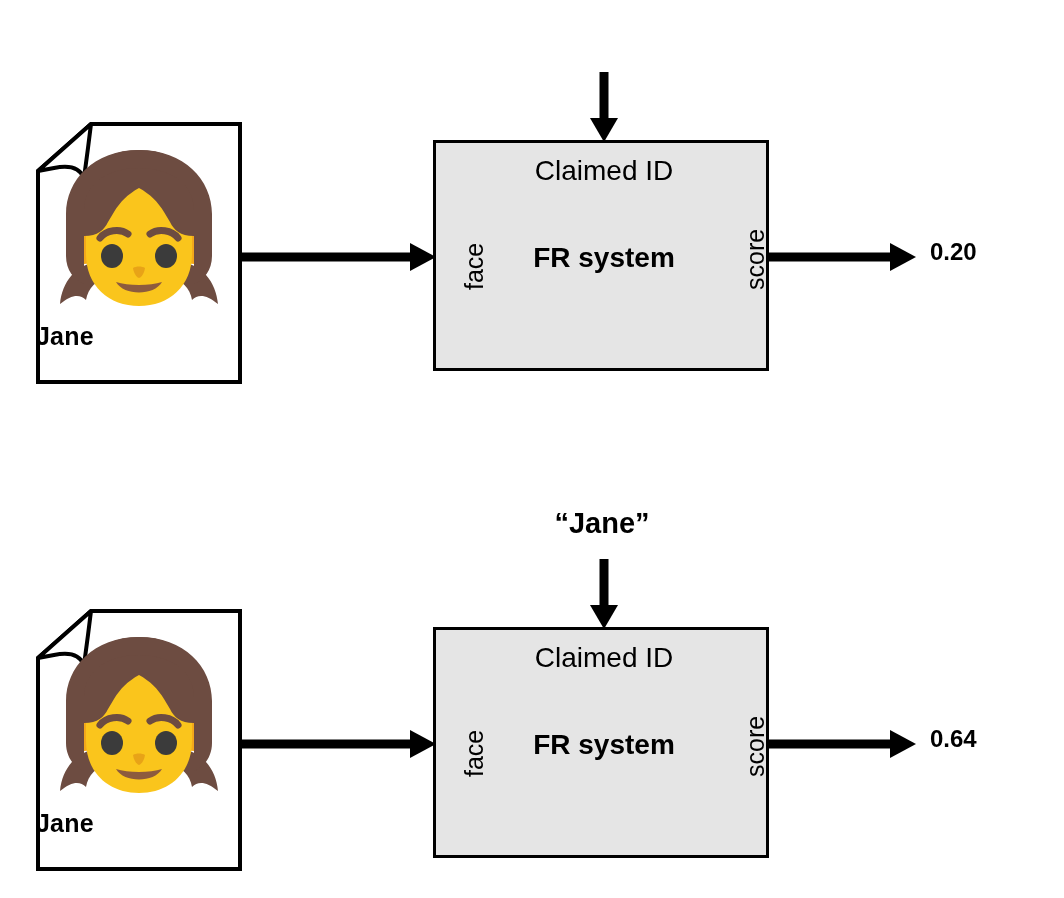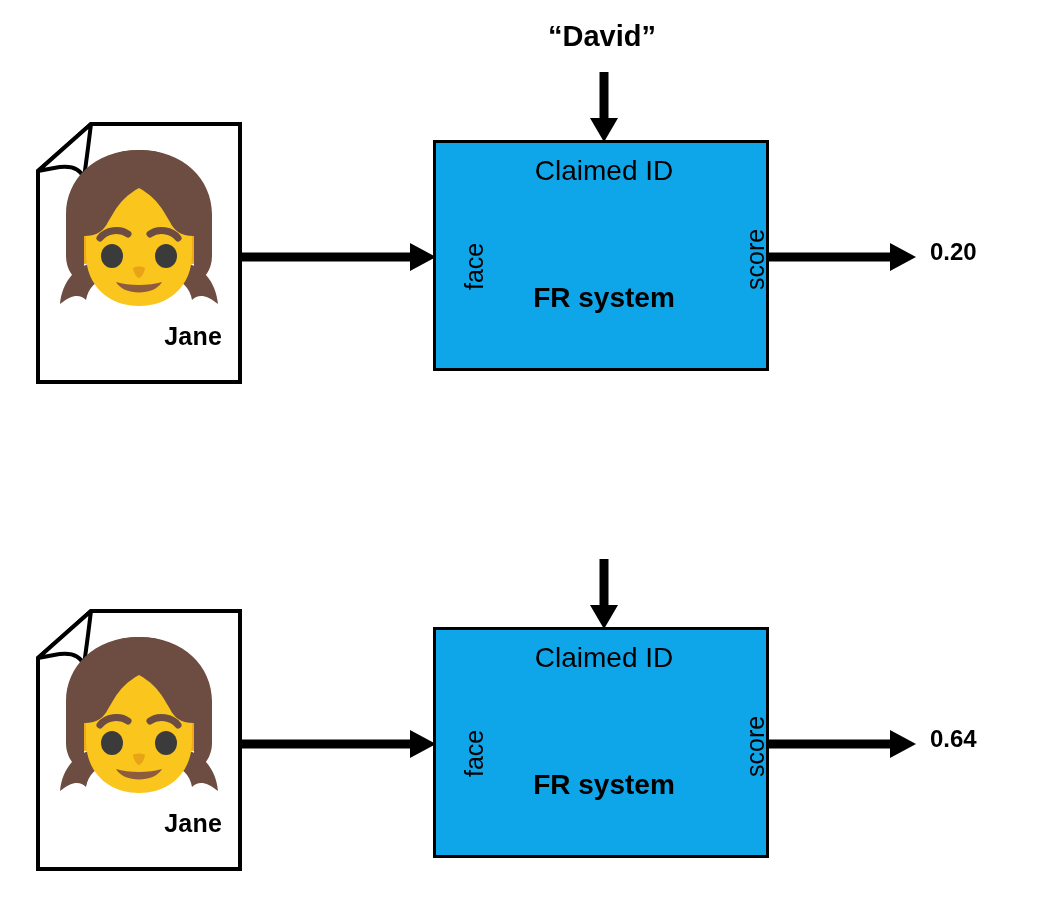--- a/index.html
+++ b/index.html
@@ -50,55 +50,54 @@
     width: 170px;
     height: 178px;
   }
   .id-card-face svg { display: block; width: 100%; height: 100%; }
 
   .id-card-name {
     position: absolute;
     left: 0;
     top: 200px;
     width: 186px;
-    text-align: right;
+    text-align: left;
     font-size: 25px;
     font-weight: bold;
     letter-spacing: .2px;
   }
 
   
   .fr-box {
     position: absolute;
     left: 433px;
     top: 140px;
     width: 336px;
     height: 231px;
-    background: #0ea5e9;
+    background: #e5e5e5;
     border: 3px solid #000000;
     box-sizing: border-box;
   }
   .fr-claimed-id {
     position: absolute;
     left: 0;
     top: 12px;
     width: 336px;
     text-align: center;
     font-size: 28px;
     font-weight: normal;
   }
   .fr-title {
     position: absolute;
     left: 0;
     top: 99px;
     width: 336px;
     text-align: center;
     font-size: 28px;
     font-weight: bold;
-    margin-top: 40px;
   }
   .side-label {
     position: absolute;
     font-size: 25px;
     font-weight: normal;
     white-space: nowrap;
     transform: rotate(-90deg);
     transform-origin: left top;
   }
   .side-label.face  { left: 24px;  top: 147px; }
@@ -183,21 +182,20 @@
       <div class="id-card-name">Jane</div>
     </div>
 
     <div class="arrow arrow-in">
       <svg width="200" height="32" viewBox="0 0 200 32" aria-hidden="true">
         <line x1="0" y1="16" x2="176" y2="16" stroke="#000000" stroke-width="9"></line>
         <polygon points="172,2 198,16 172,30" fill="#000000"></polygon>
       </svg>
     </div>
 
-    <div class="claim-text">“David”</div>
 
     <div class="arrow arrow-claim">
       <svg width="32" height="72" viewBox="0 0 32 72" aria-hidden="true">
         <line x1="16" y1="0" x2="16" y2="50" stroke="#000000" stroke-width="9"></line>
         <polygon points="2,46 30,46 16,70" fill="#000000"></polygon>
       </svg>
     </div>
 
     <div class="fr-box">
       <div class="fr-claimed-id">Claimed ID</div>
@@ -251,20 +249,21 @@
       <div class="id-card-name">Jane</div>
     </div>
 
     <div class="arrow arrow-in">
       <svg width="200" height="32" viewBox="0 0 200 32" aria-hidden="true">
         <line x1="0" y1="16" x2="176" y2="16" stroke="#000000" stroke-width="9"></line>
         <polygon points="172,2 198,16 172,30" fill="#000000"></polygon>
       </svg>
     </div>
 
+    <div class="claim-text">“Jane”</div>
 
     <div class="arrow arrow-claim">
       <svg width="32" height="72" viewBox="0 0 32 72" aria-hidden="true">
         <line x1="16" y1="0" x2="16" y2="50" stroke="#000000" stroke-width="9"></line>
         <polygon points="2,46 30,46 16,70" fill="#000000"></polygon>
       </svg>
     </div>
 
     <div class="fr-box">
       <div class="fr-claimed-id">Claimed ID</div>

